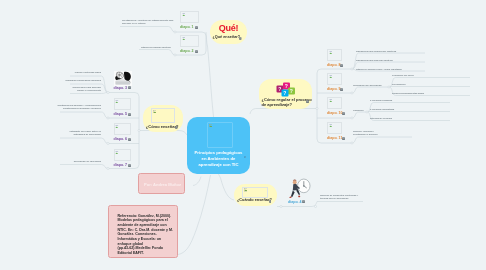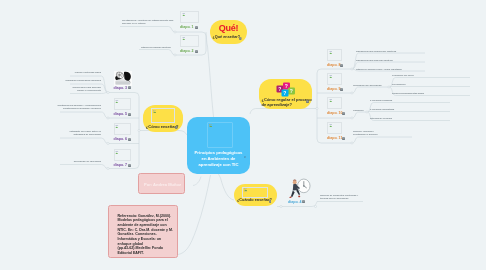--- a/index.html
+++ b/index.html
@@ -14,21 +14,21 @@
   .center-node{
     left:187px;top:117px;width:63px;height:57px;
     background:#4dc2f7;border-radius:10px;color:#fff;
   }
   .center-ph{position:absolute;left:20px;top:5px;width:24px;height:24px;
     border:.55px solid #6fcdf8;border-radius:1px;}
   .center-text{position:absolute;left:1px;top:32.5px;width:61px;
     font-size:4.25px;line-height:6.3px;text-align:center;font-weight:700;}
 
   
-  .card{background:#fde047;border-radius:12px;position:absolute;box-sizing:border-box;}
+  .card{background:#fef9c3;border-radius:12px;position:absolute;box-sizing:border-box;}
 
   .ph{position:absolute;border:.55px solid #dde3e6;background:transparent;box-sizing:border-box;}
   .brokimg{position:absolute;left:.9px;top:.9px;width:3.6px;height:3.6px;}
 
   .lbl{position:absolute;font-size:4.7px;font-weight:700;color:#2f2f2f;line-height:5.6px;white-space:nowrap;}
   .dlbl{position:absolute;font-size:3.6px;font-weight:700;line-height:4px;white-space:nowrap;}
 
   .leaf{position:absolute;font-size:2.35px;line-height:3.3px;color:#4e5c64;}
   .leaf.r{text-align:right;}
 

